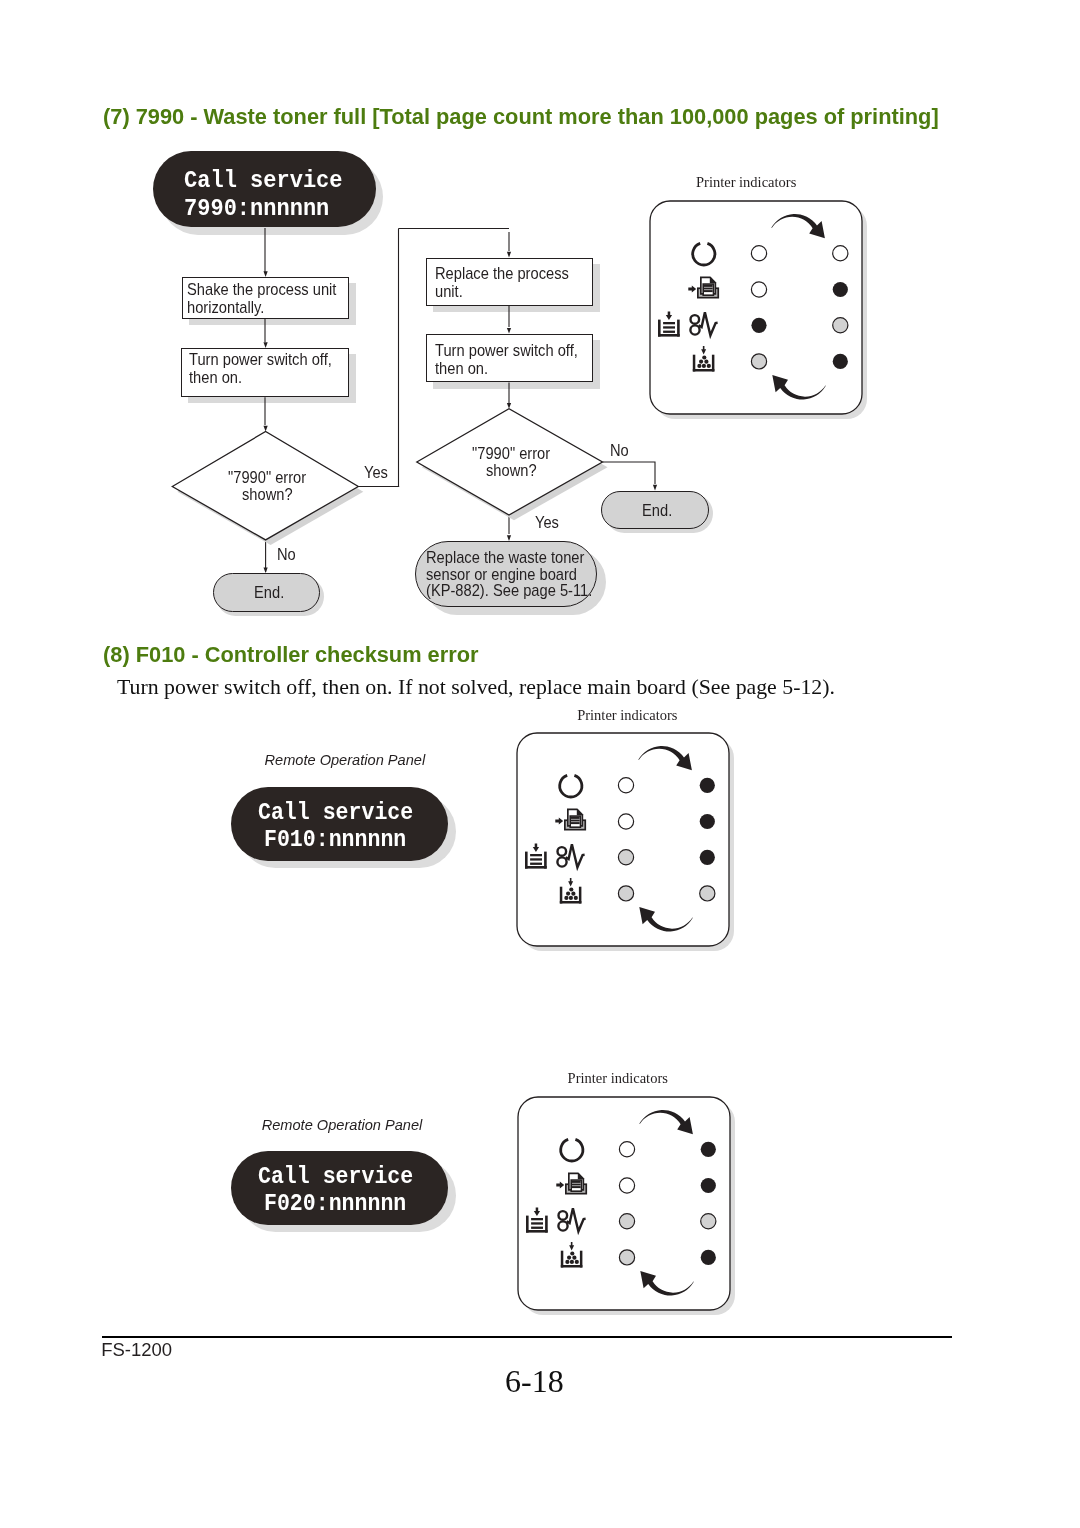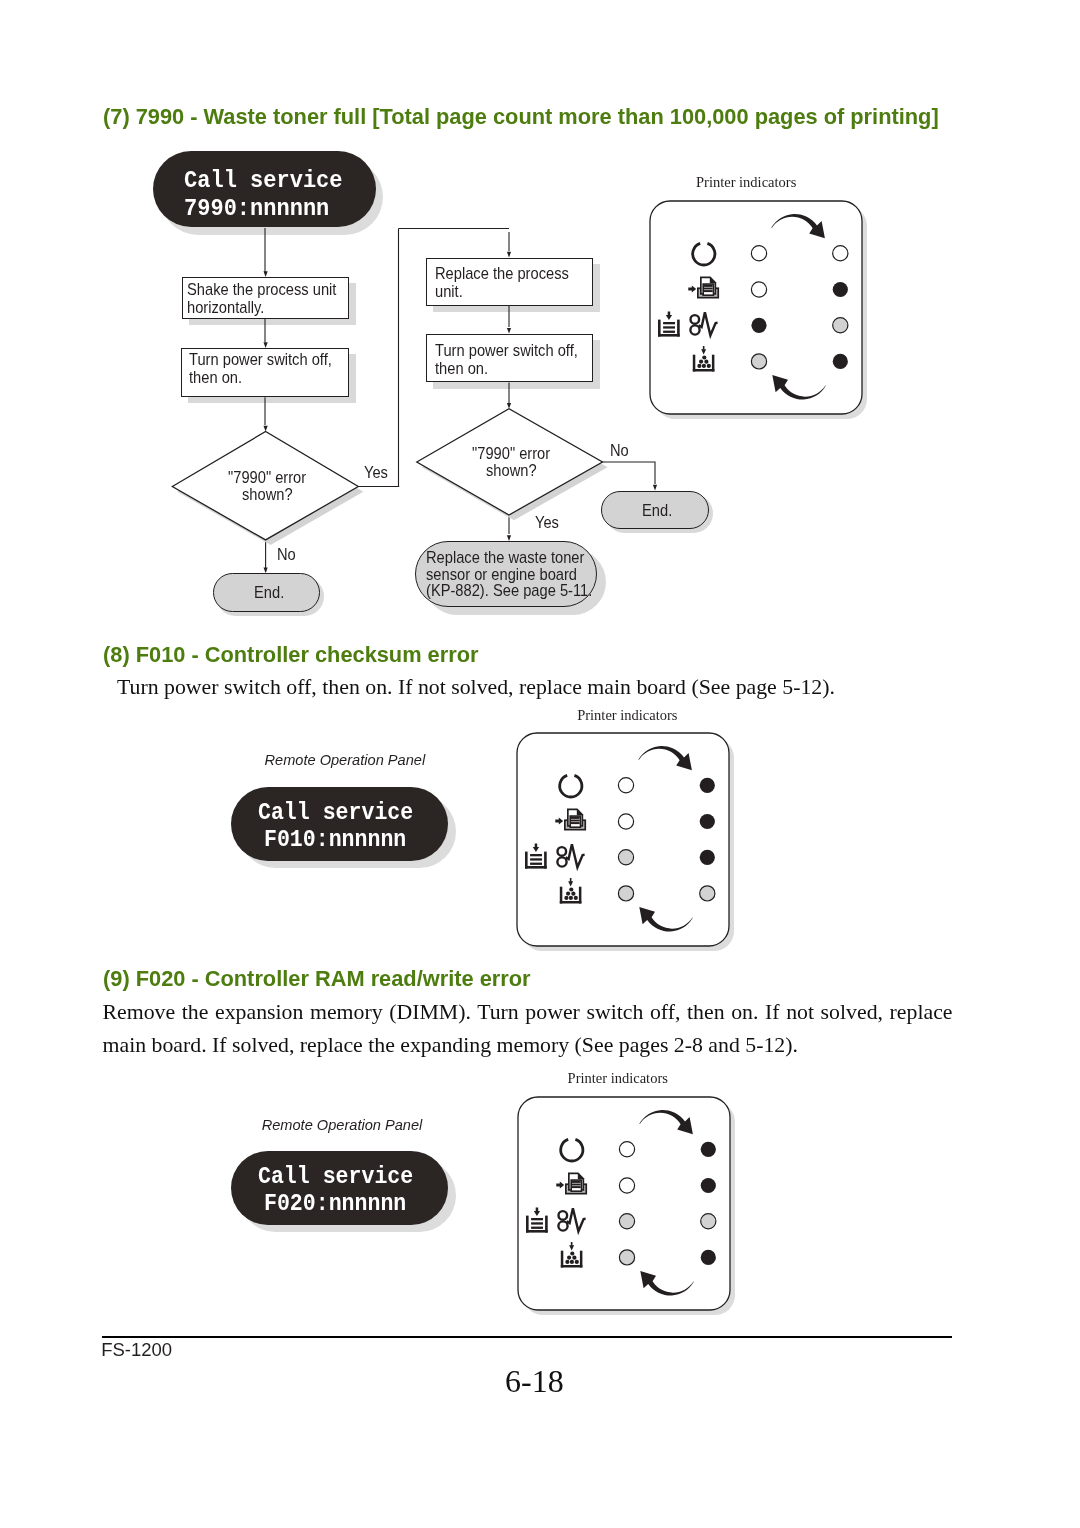--- a/index.html
+++ b/index.html
@@ -243,22 +243,20 @@
         <circle cx="191.3" cy="53.3" r="7.6" fill="#231f20" stroke="#231f20" stroke-width="0"></circle>
         <circle cx="110" cy="89.5" r="7.6" fill="#ffffff" stroke="#231f20" stroke-width="1.2"></circle>
         <circle cx="191.3" cy="89.5" r="7.6" fill="#231f20" stroke="#231f20" stroke-width="0"></circle>
         <circle cx="110" cy="125.3" r="7.6" fill="#d2d2d2" stroke="#231f20" stroke-width="1.2"></circle>
         <circle cx="191.3" cy="125.3" r="7.6" fill="#231f20" stroke="#231f20" stroke-width="0"></circle>
         <circle cx="110" cy="161.4" r="7.6" fill="#d2d2d2" stroke="#231f20" stroke-width="1.2"></circle>
         <circle cx="191.3" cy="161.4" r="7.6" fill="#d2d2d2" stroke="#231f20" stroke-width="1.2"></circle>
       </svg>
     </div>
 
-  <h2 class="sec" style="left:103px;top:966px;">(9) F020 - Controller RAM read/write error</h2>
-  <p class="body" style="left:102.5px;top:996px;width:850px;text-align:justify;">Remove the expansion memory (DIMM). Turn power switch off, then on. If not solved, replace main board. If solved, replace the expanding memory (See pages 2-8 and 5-12).</p>
 
   <div class="cap" style="left:567.6px;top:1069.5px;">Printer indicators</div>
   <div class="capi" style="left:261.7px;top:1116.8px;">Remote Operation Panel</div>
 
   <div class="lcdshadow" style="left:238.6px;top:1158.5px;width:217.7px;height:73.8px;"></div>
   <div class="lcd" style="left:230.6px;top:1150.8px;width:217.7px;height:73.8px;"></div>
   <div class="lcdtxt" style="left:257.6px;top:1164.2px;font-size:23.3px;transform:scaleX(0.925);">Call service</div>
   <div class="lcdtxt" style="left:263.8px;top:1190.9px;font-size:23.3px;transform:scaleX(0.925);">F020:nnnnnn</div>
 
   <div id="panel9" class="abs" style="left:516.8px;top:1095.9px;">

